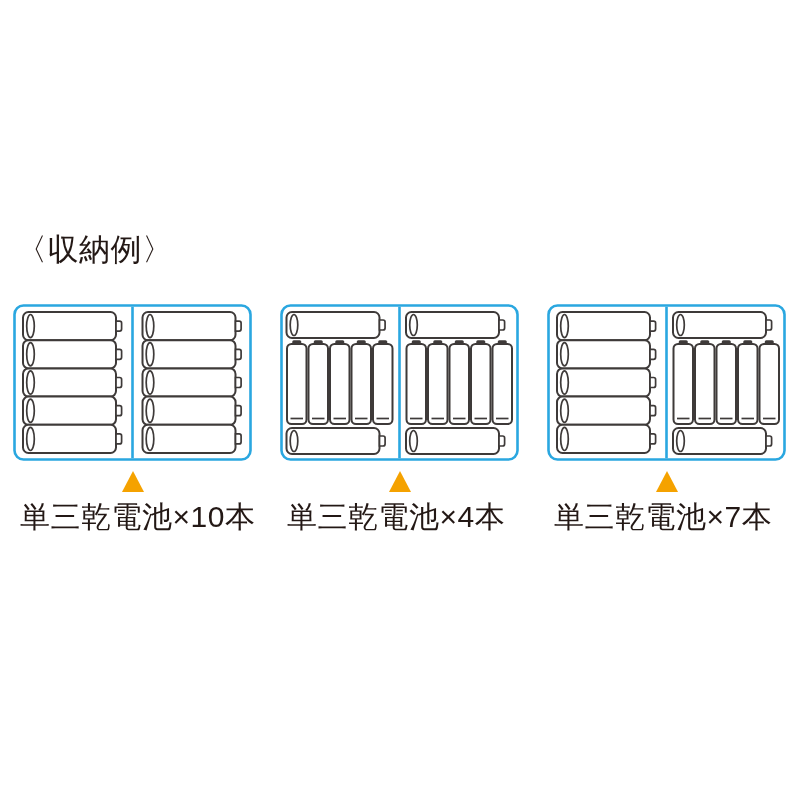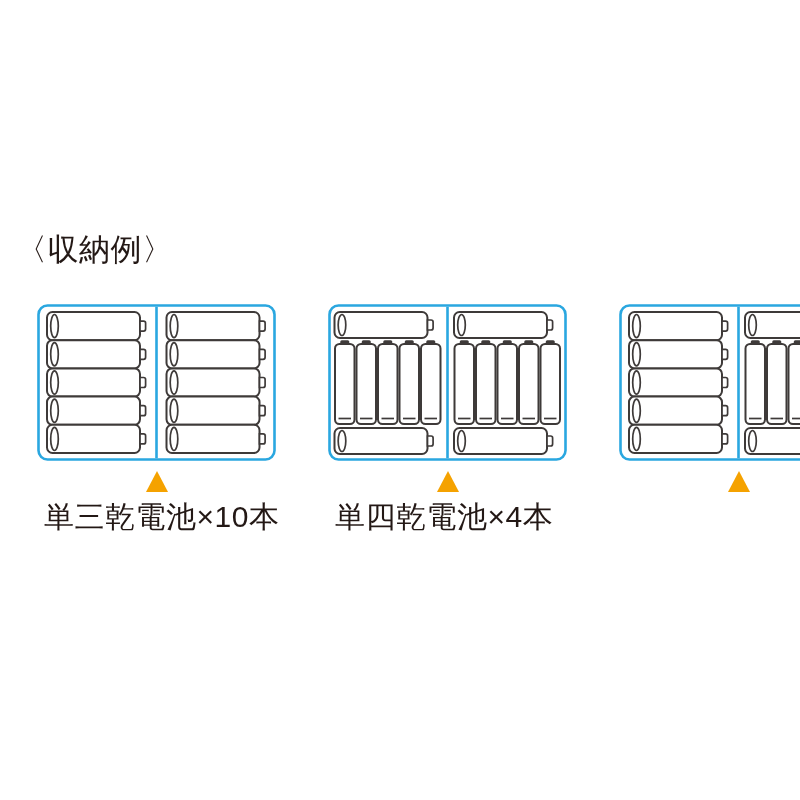--- a/index.html
+++ b/index.html
@@ -23,21 +23,20 @@
     position:absolute;
     left:13px;top:304px;
     display:flex;
     gap:28px;
   }
   .example{
     width:239px;
     display:flex;
     flex-direction:column;
     align-items:stretch;
-    margin-left:24px;
   }
   .battery-box{
     width:239px;height:157px;
     display:block;
   }
   .triangle{
     width:0;height:0;
     margin:10px auto 0 auto;
     border-left:11px solid transparent;
     border-right:11px solid transparent;
@@ -147,21 +146,21 @@
           <path d="M 194.5 114.5 h 12.5" fill="none" stroke="#3e3a39" stroke-width="1.7"></path>
           <rect x="212.5" y="40" width="19.5" height="80" rx="4.5" fill="#ffffff" stroke="#3e3a39" stroke-width="2"></rect>
           <rect x="217.75" y="36.2" width="9" height="4.6" rx="1.5" fill="#3e3a39"></rect>
           <path d="M 216 114.5 h 12.5" fill="none" stroke="#3e3a39" stroke-width="1.7"></path>
           <rect x="126" y="124" width="93" height="26" rx="5.5" fill="#ffffff" stroke="#3e3a39" stroke-width="2"></rect>
           <ellipse cx="133.5" cy="137" rx="3.8" ry="10.5" fill="none" stroke="#3e3a39" stroke-width="1.7"></ellipse>
           <path d="M 219 132 h 3.6 a 2 2 0 0 1 2 2 v 6 a 2 2 0 0 1 -2 2 h -3.6 z" fill="#ffffff" stroke="#3e3a39" stroke-width="1.7"></path>
         </svg>
       <div class="triangle"></div>
       <div class="caption">
-        <div>単四乾電池×4本</div>
+        <div>単三乾電池×4本</div>
       </div>
     </div>
 
     <div class="example">
       <svg class="battery-box" viewBox="0 0 239 157">
           <rect x="1.5" y="1.5" width="236" height="154" rx="9" fill="#ffffff" stroke="#2aa7e0" stroke-width="2.6"></rect>
           <line x1="119.5" y1="2.8" x2="119.5" y2="154.2" stroke="#2aa7e0" stroke-width="2.6"></line>
           <rect x="10" y="8" width="93" height="28.2" rx="5.5" fill="#ffffff" stroke="#3e3a39" stroke-width="2"></rect>
           <ellipse cx="17.5" cy="22.1" rx="3.8" ry="11.6" fill="none" stroke="#3e3a39" stroke-width="1.7"></ellipse>
           <path d="M 103 17.1 h 3.6 a 2 2 0 0 1 2 2 v 6 a 2 2 0 0 1 -2 2 h -3.6 z" fill="#ffffff" stroke="#3e3a39" stroke-width="1.7"></path>
@@ -194,17 +193,18 @@
           <path d="M 194.5 114.5 h 12.5" fill="none" stroke="#3e3a39" stroke-width="1.7"></path>
           <rect x="212.5" y="40" width="19.5" height="80" rx="4.5" fill="#ffffff" stroke="#3e3a39" stroke-width="2"></rect>
           <rect x="217.75" y="36.2" width="9" height="4.6" rx="1.5" fill="#3e3a39"></rect>
           <path d="M 216 114.5 h 12.5" fill="none" stroke="#3e3a39" stroke-width="1.7"></path>
           <rect x="126" y="124" width="93" height="26" rx="5.5" fill="#ffffff" stroke="#3e3a39" stroke-width="2"></rect>
           <ellipse cx="133.5" cy="137" rx="3.8" ry="10.5" fill="none" stroke="#3e3a39" stroke-width="1.7"></ellipse>
           <path d="M 219 132 h 3.6 a 2 2 0 0 1 2 2 v 6 a 2 2 0 0 1 -2 2 h -3.6 z" fill="#ffffff" stroke="#3e3a39" stroke-width="1.7"></path>
         </svg>
       <div class="triangle"></div>
       <div class="caption">
+        <div>単三乾電池×7本</div>
       </div>
     </div>
 
   </div>
 </div>
 
 </body></html>

